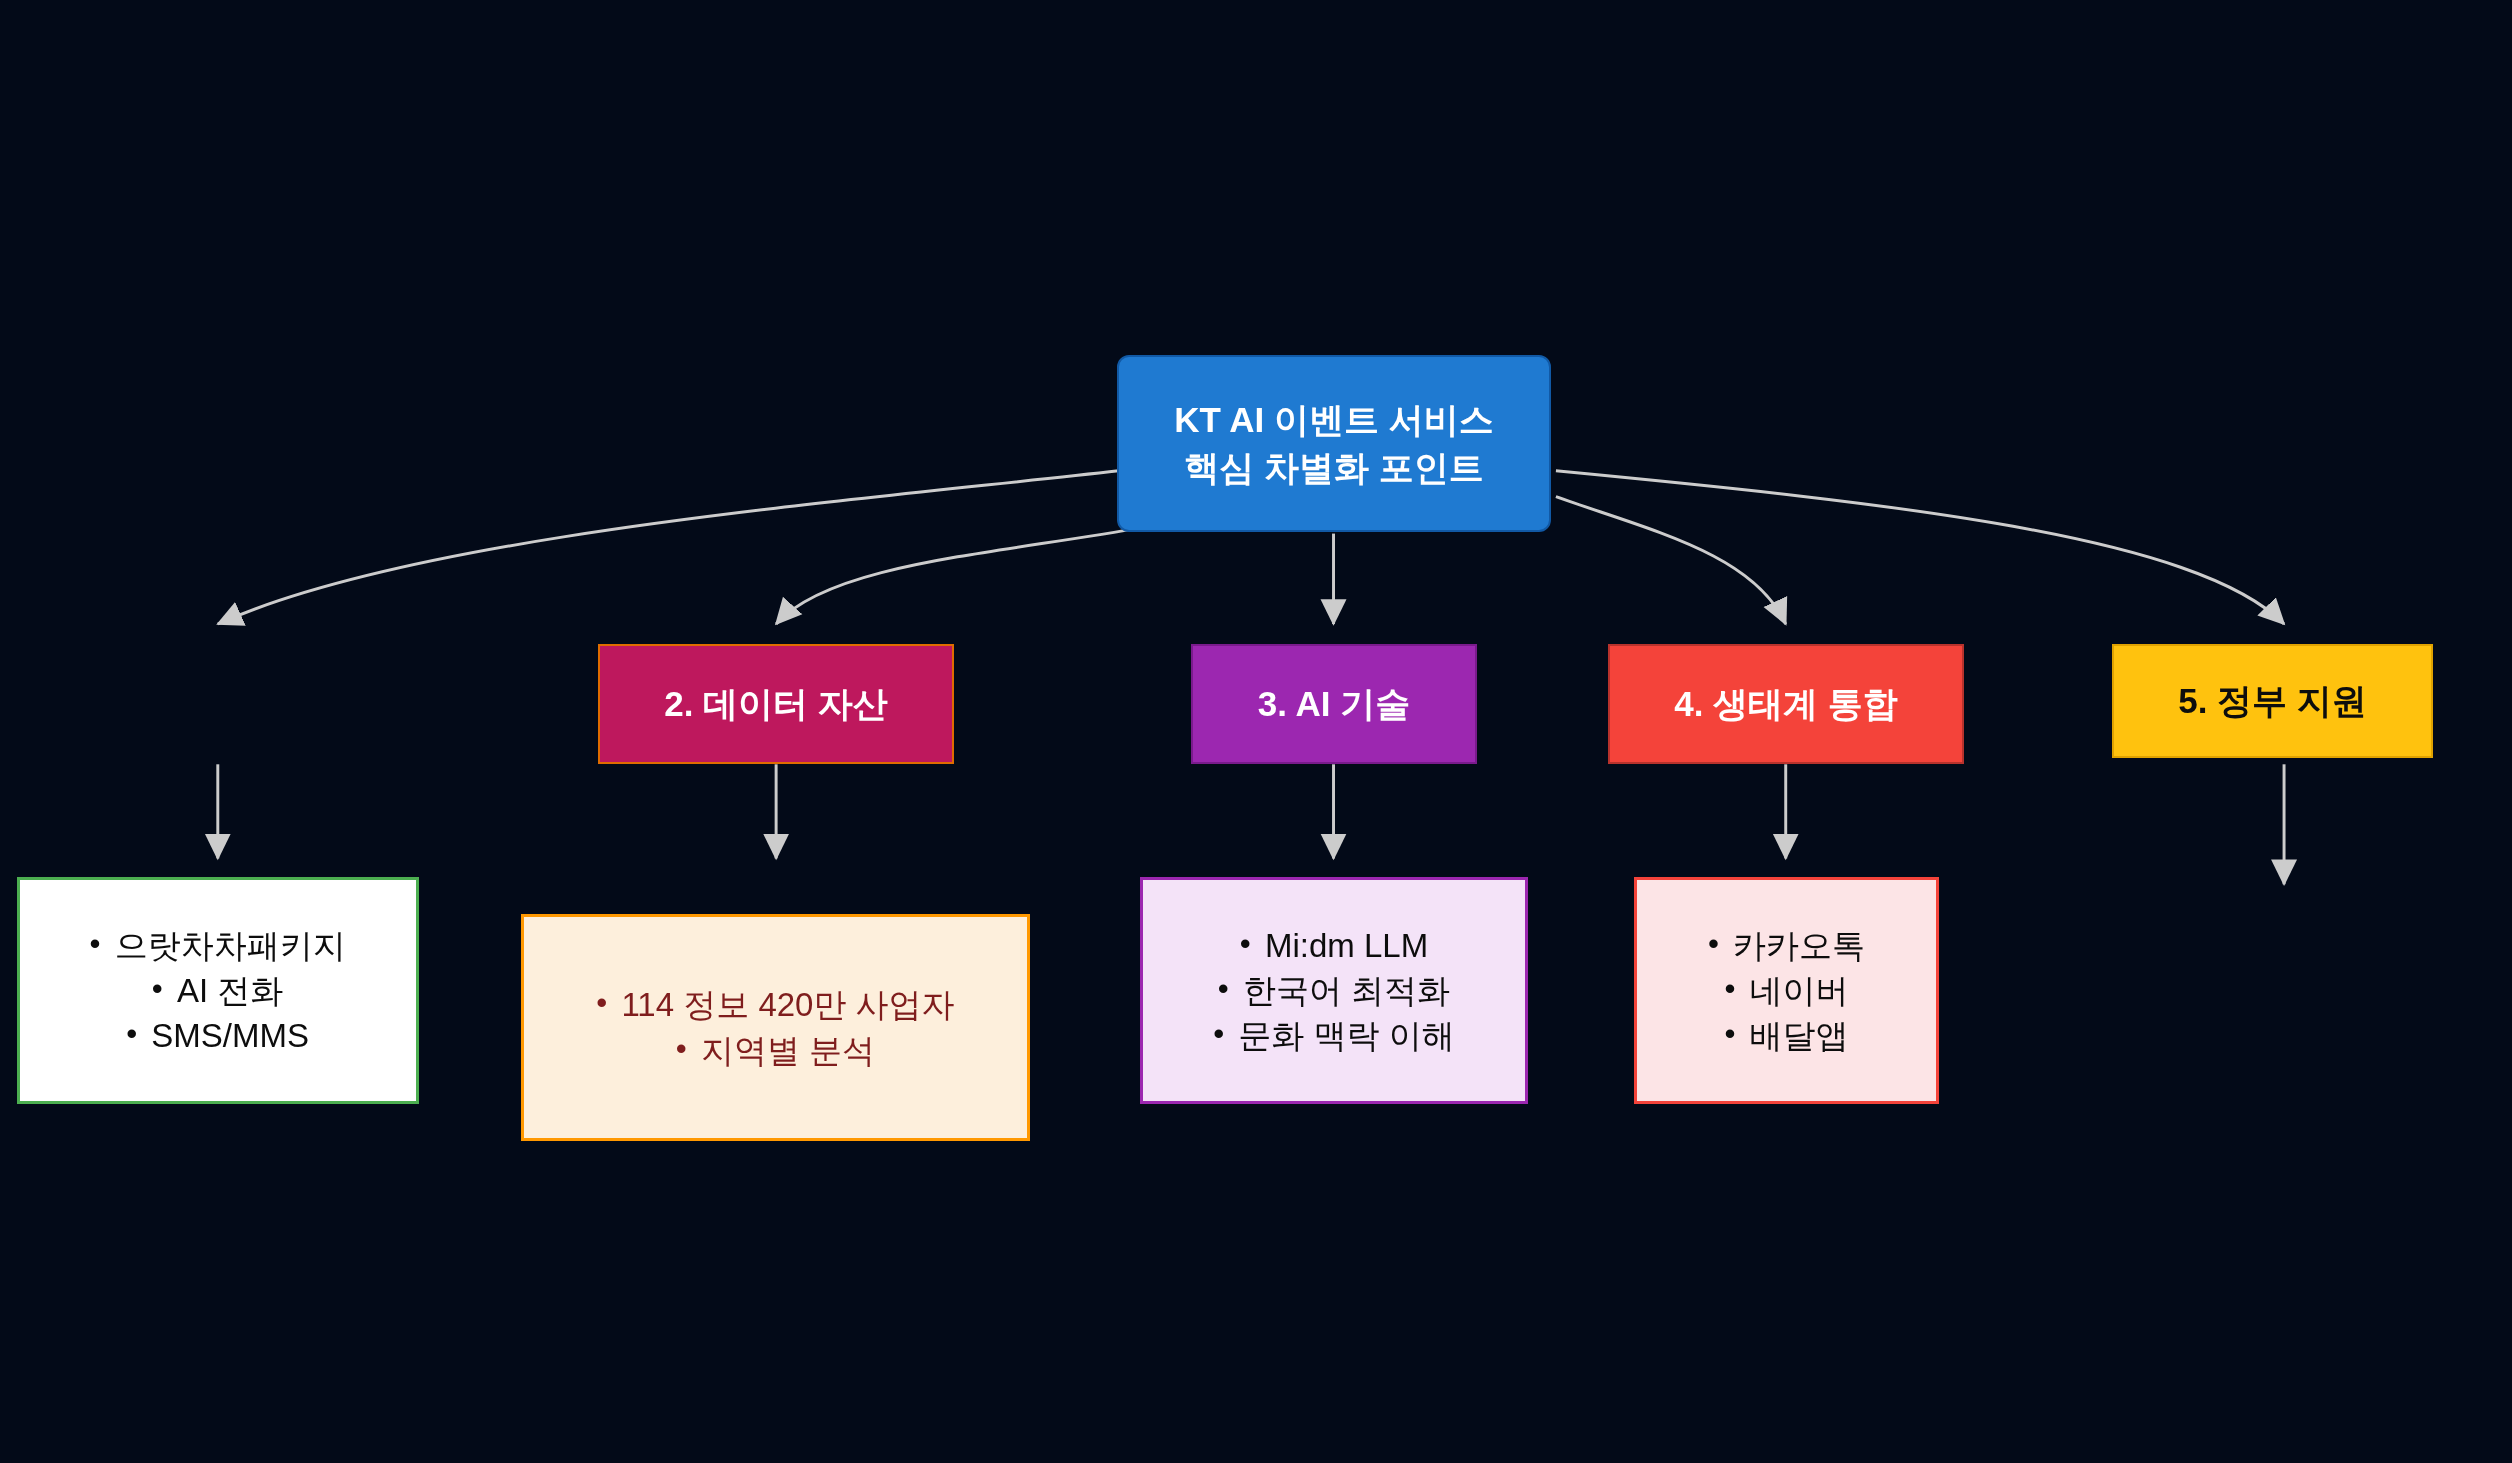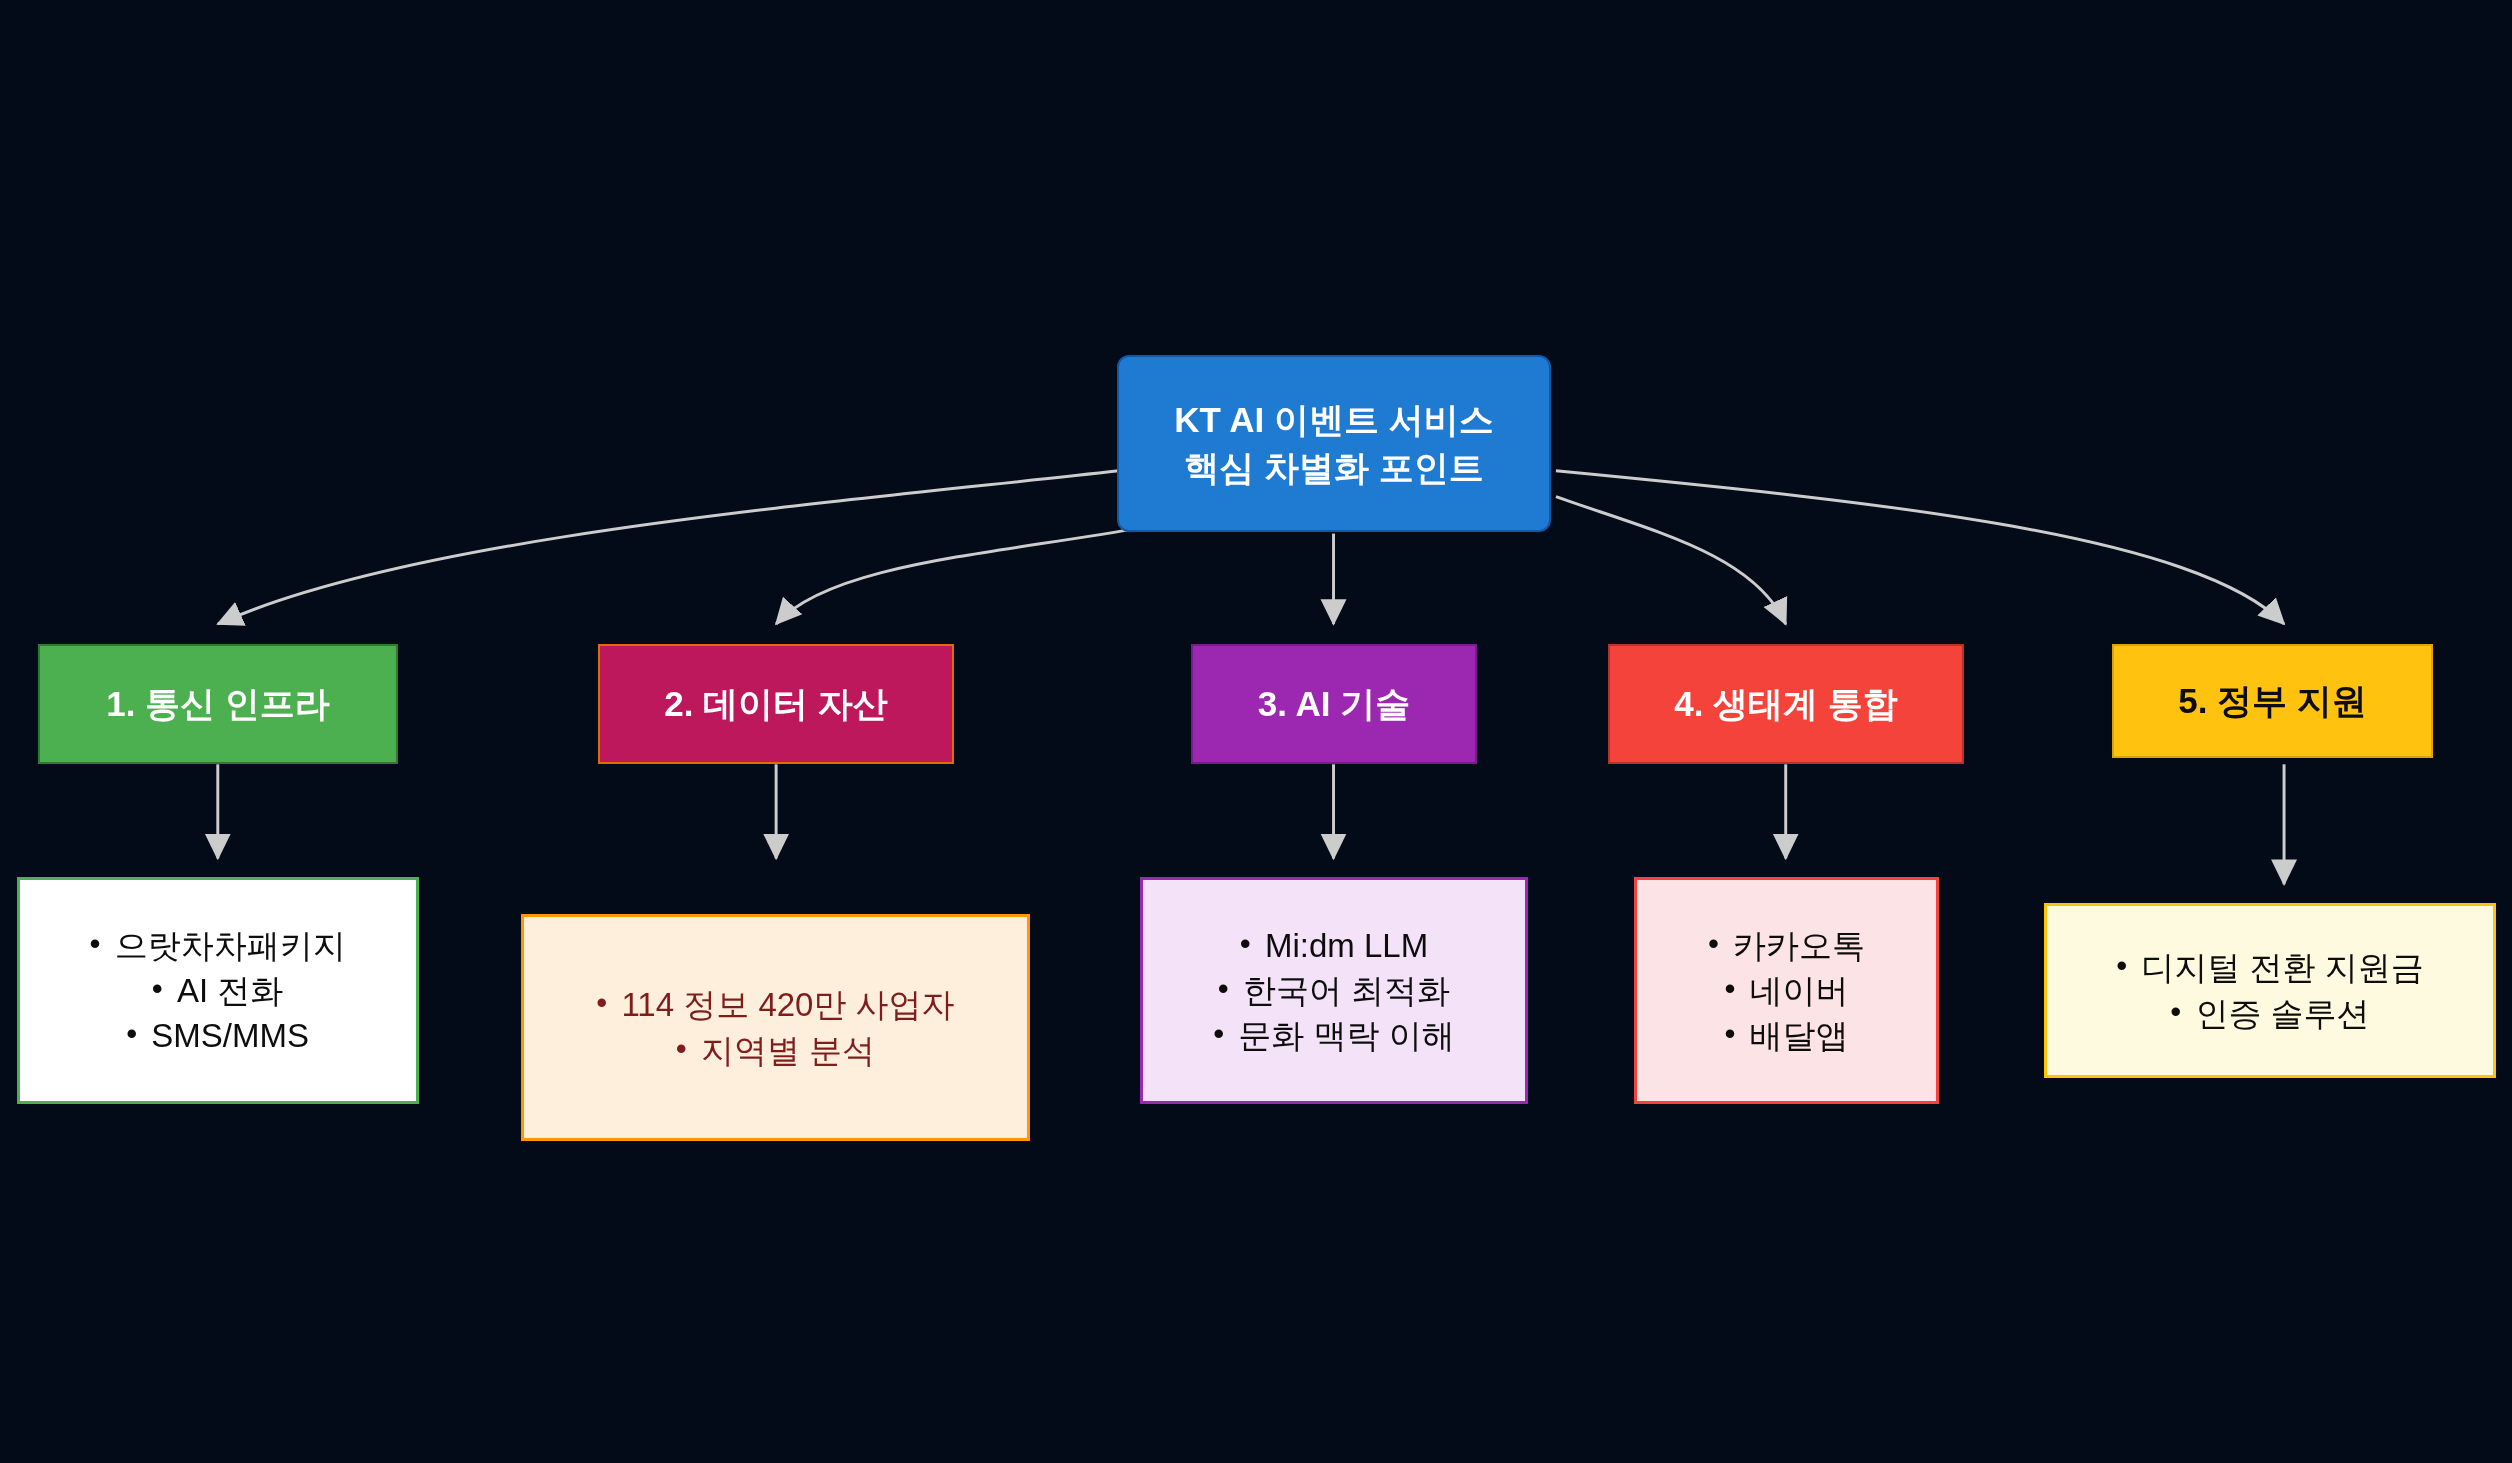--- a/index.html
+++ b/index.html
@@ -97,23 +97,20 @@
       <path d="M 1935 828 L 1935 930"></path>
       <path d="M 2475 828 L 2475 958"></path>
     </g>
   </svg>
 
   <div class="node node-root" style="left: 1117px; top: 355px; width: 434px; height: 177px; font-size: 35px; background: rgb(31, 122, 209); border-color: rgb(17, 89, 165); color: rgb(255, 255, 255);">
     <span class="label">KT AI 이벤트 서비스
 핵심 차별화 포인트</span>
   </div>
 
-  <div class="node node-cat" style="left: 38px; top: 644px; width: 360px; height: 120px; font-size: 35px; background: rgb(76, 175, 80); border-color: rgb(47, 122, 51); color: rgb(255, 255, 255);">
-    <span class="label">1. 통신 인프라</span>
-  </div>
   <div class="node node-detail" style="left: 16.6px; top: 877px; width: 402px; height: 227px; font-size: 33px; background: #ffffff; border-color: rgb(76, 175, 80); color: rgb(13, 13, 13);">
     <ul class="bullets">
       <li><span class="dot">•</span><span>으랏차차패키지</span></li>
       <li><span class="dot">•</span><span>AI 전화</span></li>
       <li><span class="dot">•</span><span>SMS/MMS</span></li>
     </ul>
   </div>
 
   <div class="node node-cat" style="left: 598px; top: 644px; width: 356px; height: 120px; font-size: 35px; background: #be185d; border-color: rgb(224, 108, 0); color: rgb(255, 255, 255);">
     <span class="label">2. 데이터 자산</span>
@@ -143,21 +140,15 @@
     <ul class="bullets">
       <li><span class="dot">•</span><span>카카오톡</span></li>
       <li><span class="dot">•</span><span>네이버</span></li>
       <li><span class="dot">•</span><span>배달앱</span></li>
     </ul>
   </div>
 
   <div class="node node-cat" style="left: 2112px; top: 644px; width: 321px; height: 114px; font-size: 35px; background: rgb(255, 194, 14); border-color: rgb(224, 162, 0); color: rgb(13, 13, 13);">
     <span class="label">5. 정부 지원</span>
   </div>
-  <div class="node node-detail" style="left: 2044px; top: 903px; width: 452px; height: 175px; font-size: 33px; background: rgb(253, 250, 224); border-color: rgb(255, 194, 14); color: rgb(13, 13, 13);">
-    <ul class="bullets">
-      <li><span class="dot">•</span><span>디지털 전환 지원금</span></li>
-      <li><span class="dot">•</span><span>인증 솔루션</span></li>
-    </ul>
-  </div>
 
 </div>
 
 
 </body></html>

